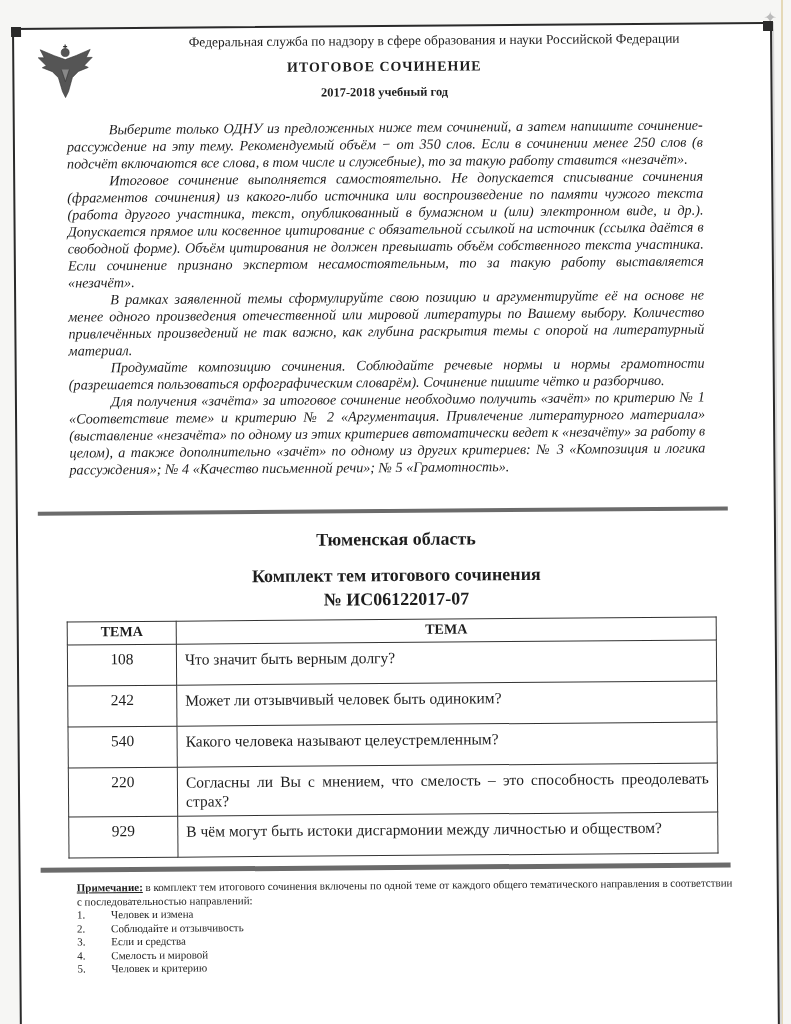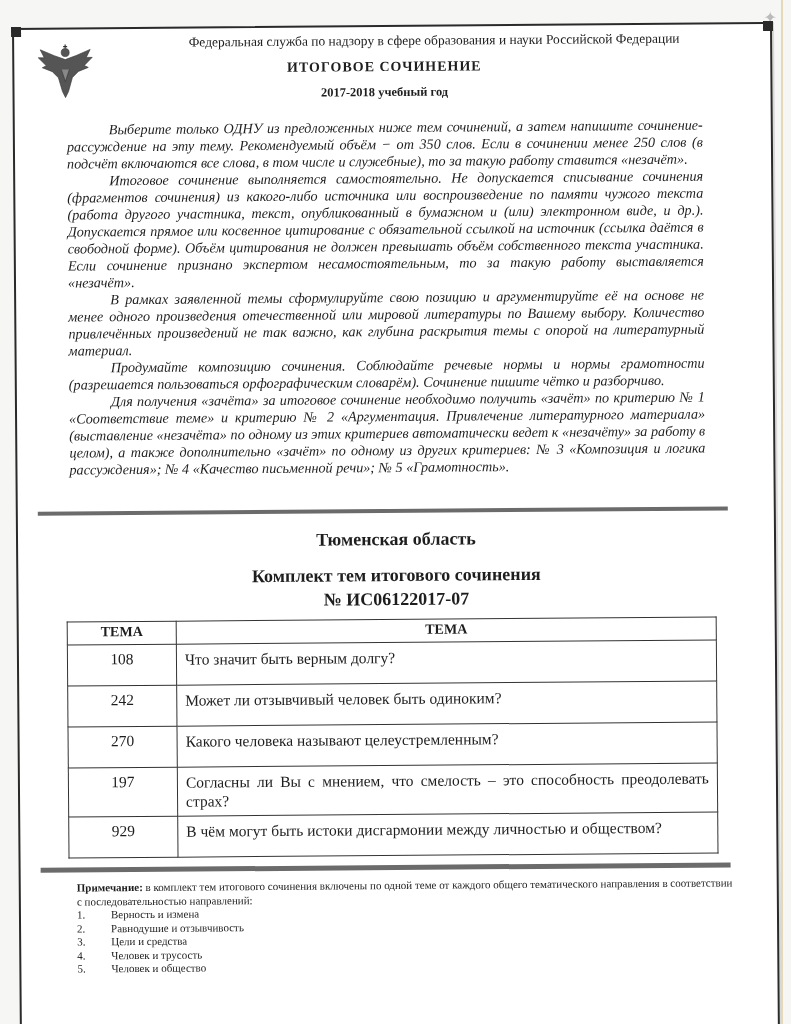--- a/index.html
+++ b/index.html
@@ -65,21 +65,21 @@
   table.topics th.num-col { width: 100px; }
   table.topics td.num { text-align: center; padding: 5px 4px; }
   table.topics td.topic { padding: 5px 8px; text-align: justify; line-height: 19px; }
   table.topics tr.row td { height: 30px; }
   .rule2 {
     position: absolute; left: 20px; top: 838px; width: 690px; height: 5px; background: #6b6b6b;
   }
   .note {
     position: absolute; left: 56px; top: 852px; width: 660px; font-size: 11px; line-height: 13.5px;
   }
-  .note b { font-weight: bold; }
+  .note b { font-weight: bold; text-decoration: underline; }
   .note ol { margin: 0; padding: 0; list-style: none; }
   .note li { display: flex; }
   .note li .n { width: 34px; }
 </style>
 </head>
 <body>
 
 <div class="right-edge"></div>
 <div class="corner-mark">✦</div>
 
@@ -122,56 +122,56 @@
     <tbody>
       <tr class="row">
         <td class="num">108</td>
         <td class="topic">Что значит быть верным долгу?</td>
       </tr>
       <tr class="row">
         <td class="num">242</td>
         <td class="topic">Может ли отзывчивый человек быть одиноким?</td>
       </tr>
       <tr class="row">
-        <td class="num">270</td>
+        <td class="num">540</td>
         <td class="topic">Какого человека называют целеустремленным?</td>
       </tr>
       <tr class="row">
-        <td class="num">197</td>
+        <td class="num">220</td>
         <td class="topic">Согласны ли Вы с мнением, что смелость – это способность преодолевать страх?</td>
       </tr>
       <tr class="row">
         <td class="num">929</td>
         <td class="topic">В чём могут быть истоки дисгармонии между личностью и обществом?</td>
       </tr>
     </tbody>
   </table>
 
   <div class="rule2"></div>
 
   <div class="note">
     <div>
       <b>Примечание:</b><span> в комплект тем итогового сочинения включены по одной теме от каждого общего тематического направления в соответствии с последовательностью направлений:</span>
     </div>
     <ol>
       <li>
           <span class="n">1.</span>
-          <span>Верность и измена</span>
+          <span>Человек и измена</span>
         </li>
       <li>
           <span class="n">2.</span>
-          <span>Равнодушие и отзывчивость</span>
+          <span>Соблюдайте и отзывчивость</span>
         </li>
       <li>
           <span class="n">3.</span>
-          <span>Цели и средства</span>
+          <span>Если и средства</span>
         </li>
       <li>
           <span class="n">4.</span>
-          <span>Человек и трусость</span>
+          <span>Смелость и мировой</span>
         </li>
       <li>
           <span class="n">5.</span>
-          <span>Человек и общество</span>
+          <span>Человек и критерию</span>
         </li>
     </ol>
   </div>
 </div>
 
 </body></html>

